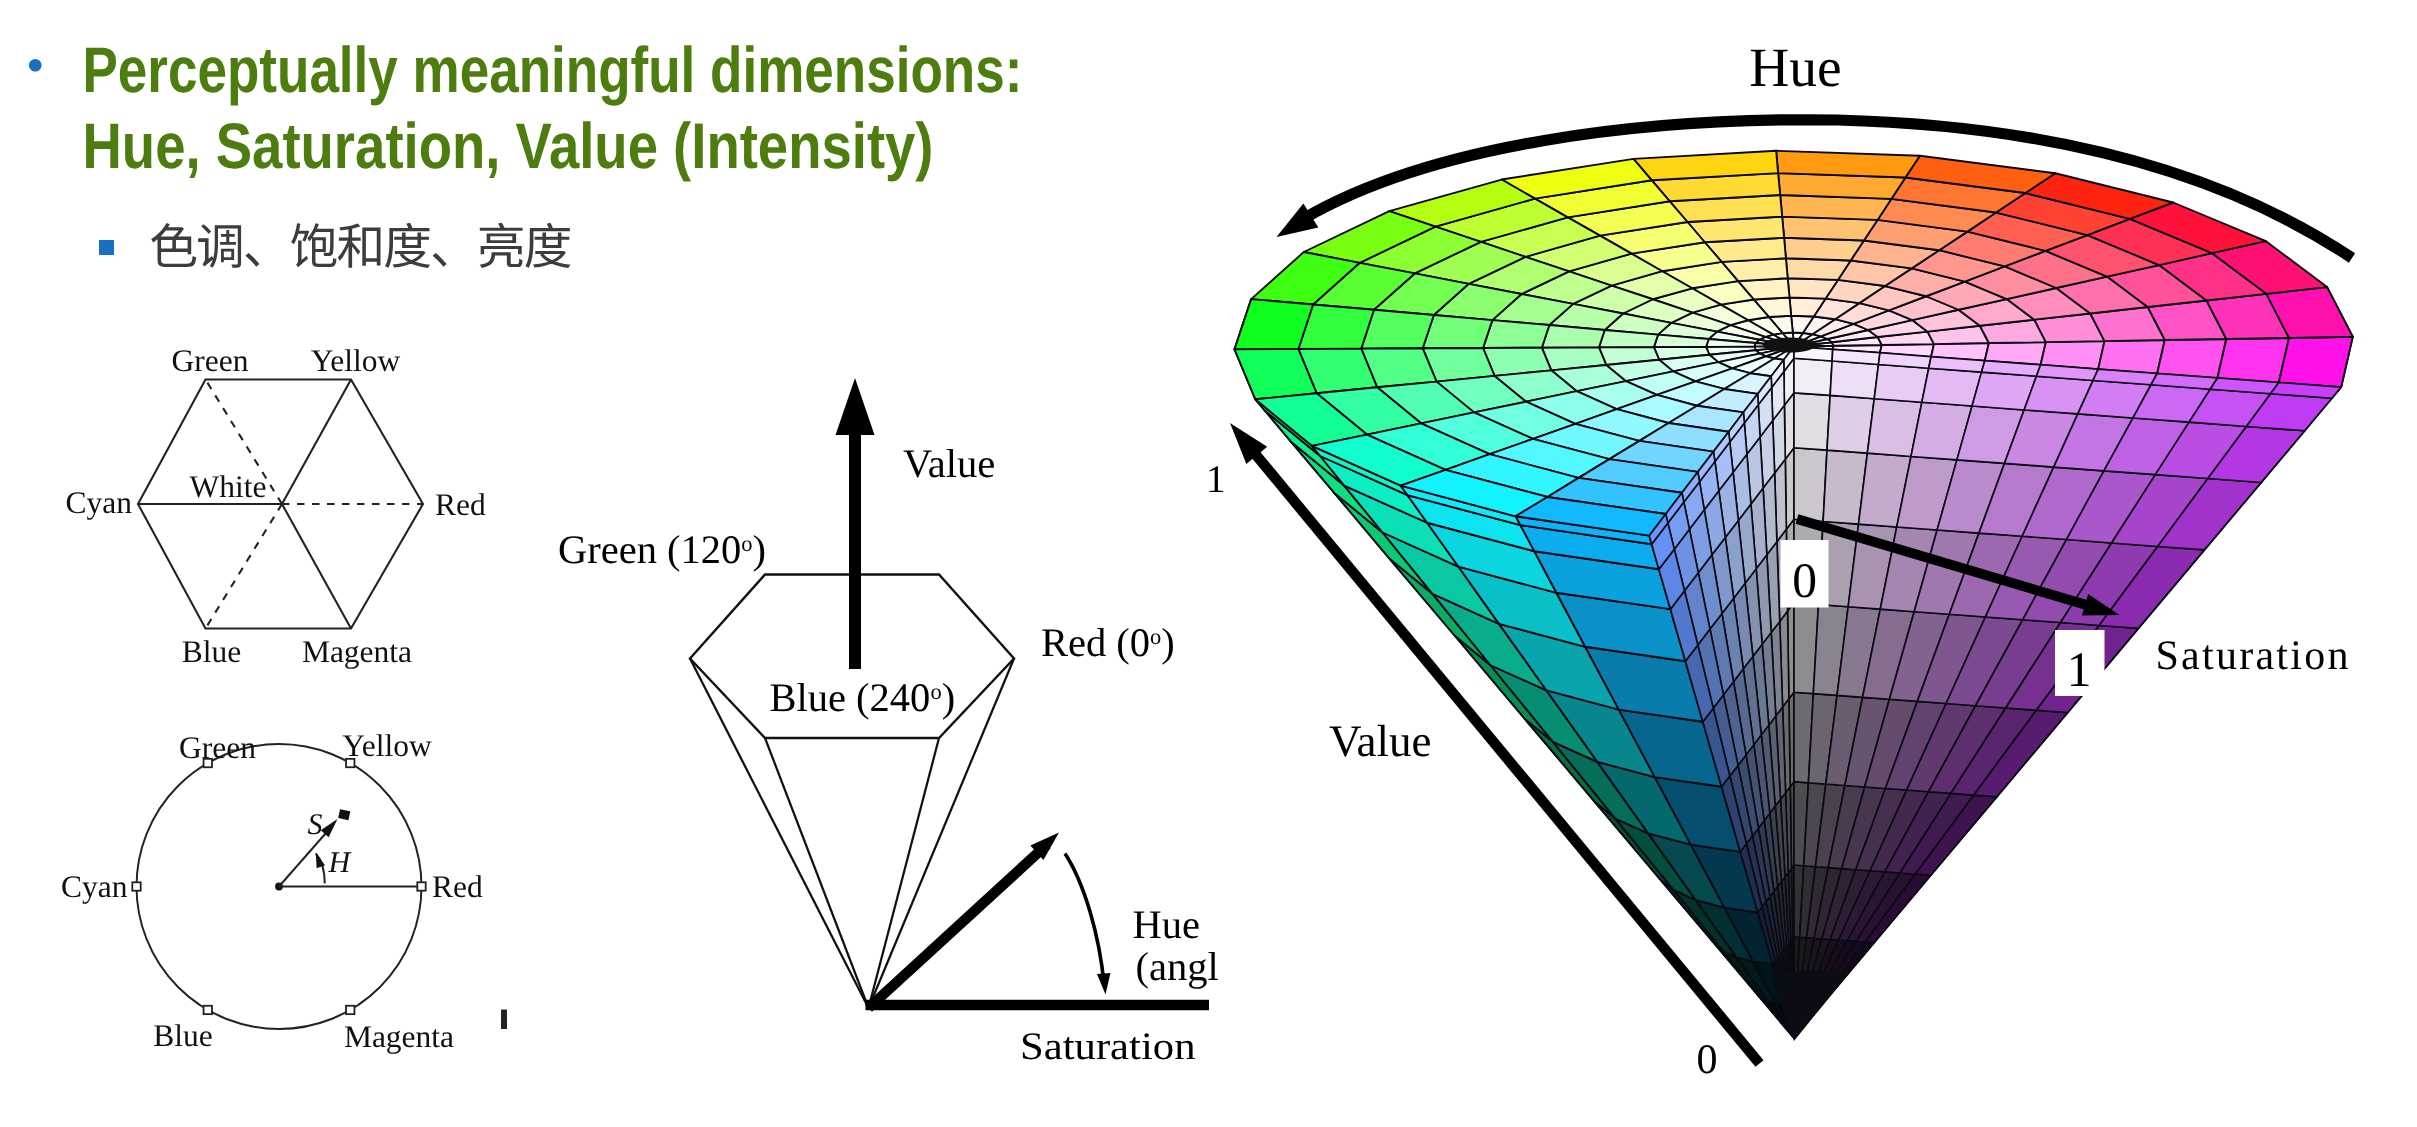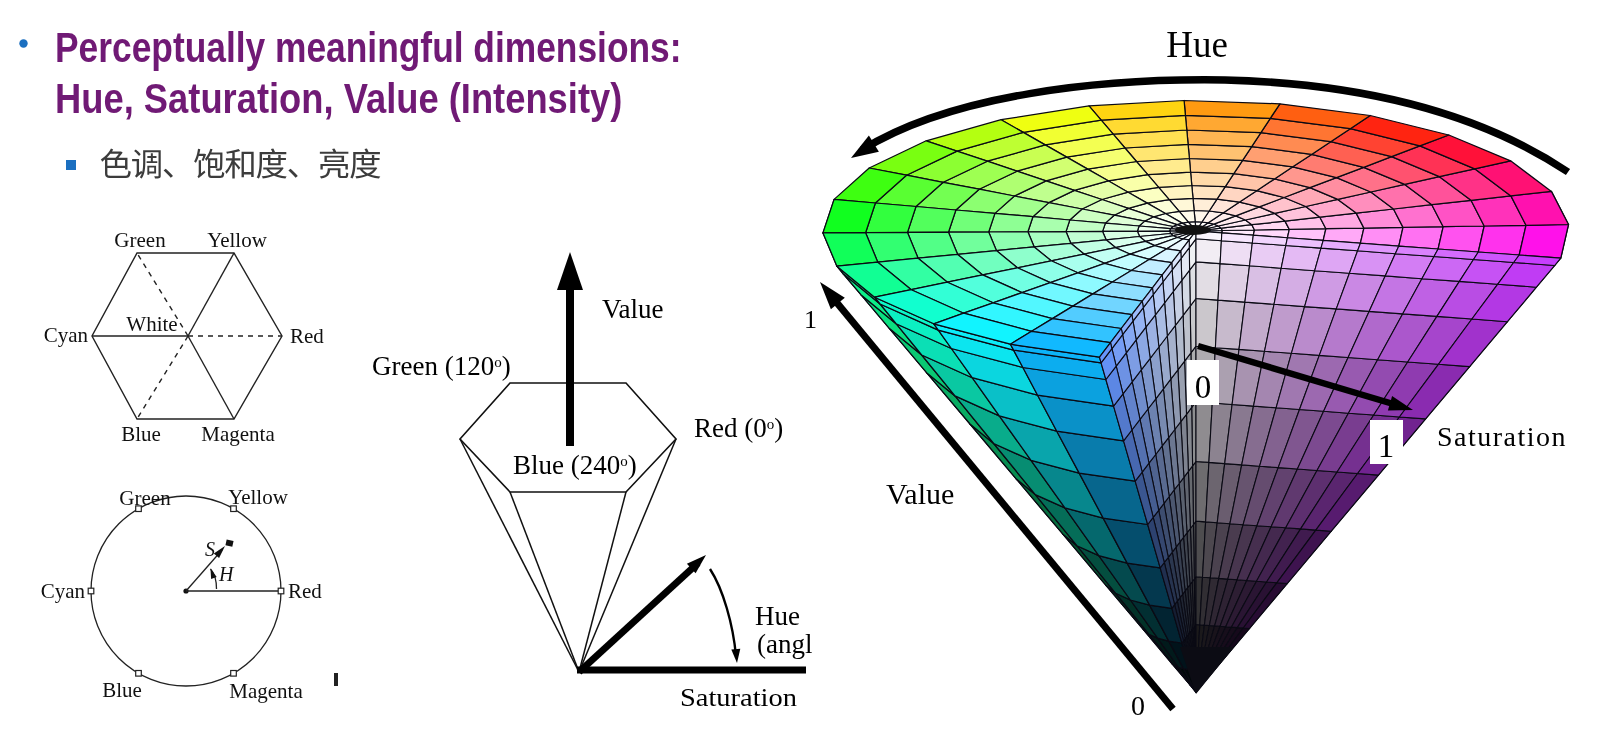--- a/index.html
+++ b/index.html
@@ -1,14 +1,14 @@
 <!DOCTYPE html>
 <html><head><meta charset="utf-8"><style>
 html,body{margin:0;padding:0;background:#fff;width:1611px;height:751px;overflow:hidden}
-.t1{position:absolute;left:55px;top:22px;color:#701a75;font-family:"Liberation Sans",sans-serif;
+.t1{position:absolute;left:55px;top:22px;color:#4d7c0f;font-family:"Liberation Sans",sans-serif;
     font-weight:bold;font-size:43px;line-height:51px;white-space:nowrap}
 .t1 span{display:inline-block;transform-origin:left top}
 </style></head><body>
 <svg width="1611" height="751" viewBox="0 0 1611 751" style="position:absolute;left:0;top:0">
 <rect width="1611" height="751" fill="#ffffff"></rect>
 <circle cx="23.5" cy="43.5" r="4.2" fill="#1b6fc0"></circle>
 <rect x="66" y="160" width="10" height="10" fill="#1b6fc0"></rect>
 <g fill="#3c3c3c">
 <g transform="translate(99.5,176.0) scale(0.032500,-0.032500)">
         <path d="M473.5491943359375 538.979736328125H547.2308349609375V273.5897216796875H473.5491943359375ZM333.92041015625 752.500732421875H653.6099853515625V684.8892822265625H299.8096923828125ZM630.4696044921875 752.500732421875H648L663.1903076171875 756.8408203125L712.2713623046875 721.6099853515625Q687.981201171875 683.8798828125 656.301025390625 643.6747436523438Q624.620849609375 603.4696044921875 590.5506591796875 567.7644653320312Q556.48046875 532.059326171875 524.020263671875 504.71923828125Q516.1201171875 515.5694580078125 502.40484619140625 528.259765625Q488.6895751953125 540.9500732421875 479.0093994140625 549.240234375Q507.5694580078125 573.4102783203125 536.6295166015625 606.4703369140625Q565.6895751953125 639.5303955078125 590.4696044921875 674.0054321289062Q615.2496337890625 708.48046875 630.4696044921875 736.700439453125ZM169.71923828125 562.580322265625H242.620849609375V80.2510986328125Q242.620849609375 50.4710693359375 252.3408203125 34.2510986328125Q262.060791015625 18.0311279296875 290.08575439453125 12.00616455078125Q318.1107177734375 5.981201171875 372.720703125 5.981201171875Q388.940673828125 5.981201171875 426.95550537109375 5.981201171875Q464.9703369140625 5.981201171875 513.840087890625 5.981201171875Q562.7098388671875 5.981201171875 612.4945678710938 5.981201171875Q662.279296875 5.981201171875 703.1240844726562 5.981201171875Q743.9688720703125 5.981201171875 764.23876953125 5.981201171875Q814.0687255859375 5.981201171875 838.6787109375 18.22613525390625Q863.2886962890625 30.4710693359375 873.7886962890625 65.3509521484375Q884.2886962890625 100.2308349609375 890.0687255859375 166.3306884765625Q905.0889892578125 157.04052734375 925.8744506835938 149.2503662109375Q946.659912109375 141.460205078125 962.6302490234375 138.2901611328125Q956.0701904296875 79.780029296875 945.1450805664062 40.63494873046875Q934.219970703125 1.4898681640625 913.4298095703125 -21.37518310546875Q892.6396484375 -44.240234375 856.679443359375 -53.82525634765625Q820.71923828125 -63.4102783203125 764.698974609375 -63.4102783203125Q754.7489013671875 -63.4102783203125 725.47900390625 -63.4102783203125Q696.2091064453125 -63.4102783203125 655.3643188476562 -63.4102783203125Q614.51953125 -63.4102783203125 570.259765625 -63.4102783203125Q526 -63.4102783203125 485.65521240234375 -63.4102783203125Q445.3104248046875 -63.4102783203125 416.23553466796875 -63.4102783203125Q387.16064453125 -63.4102783203125 378.2105712890625 -63.4102783203125Q299.1700439453125 -63.4102783203125 253.3697509765625 -51.7901611328125Q207.5694580078125 -40.1700439453125 188.64434814453125 -8.56475830078125Q169.71923828125 23.04052734375 169.71923828125 81.0810546875ZM353.499267578125 843.04052734375 421.6707763671875 817.659912109375Q382.720703125 743.0499267578125 327.880615234375 673.1848754882812Q273.04052734375 603.31982421875 209.89544677734375 544.3697509765625Q146.7503662109375 485.419677734375 80.9703369140625 440.6396484375Q78.020263671875 449.099853515625 70.6201171875 462.2901611328125Q63.219970703125 475.48046875 54.73480224609375 489.36578369140625Q46.2496337890625 503.2510986328125 39.1295166015625 510.7113037109375Q100.7894287109375 548.981201171875 159.92437744140625 600.7510986328125Q219.059326171875 652.52099609375 268.97430419921875 714.3158569335938Q318.8892822265625 776.1107177734375 353.499267578125 843.04052734375ZM223.4508056640625 562.580322265625H860.9703369140625V202.419677734375H786.2886962890625V492.4088134765625H223.4508056640625ZM223.4508056640625 318.620849609375H822.3994140625V247.1092529296875H223.4508056640625Z"></path>

